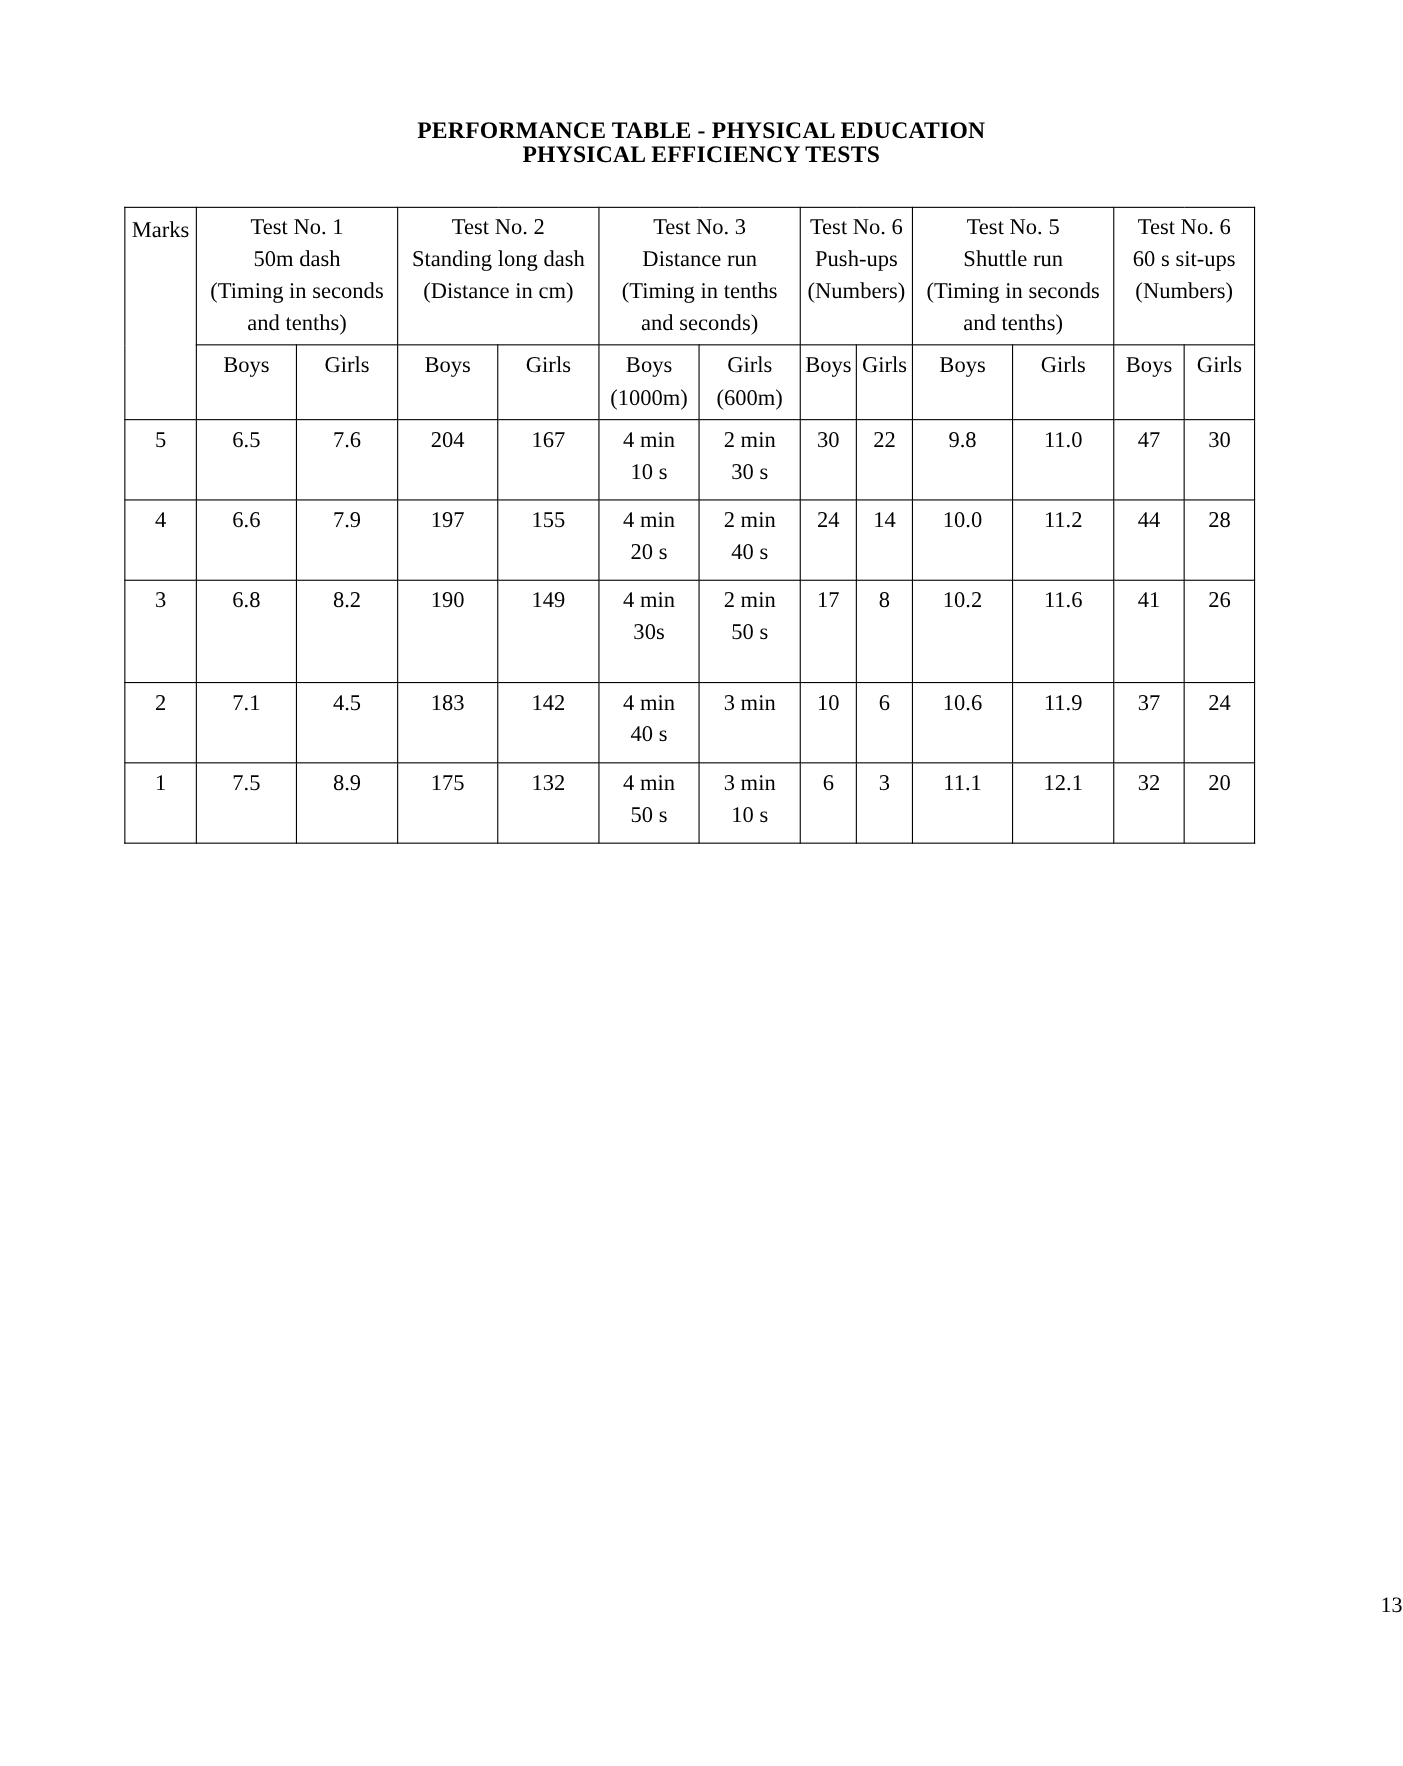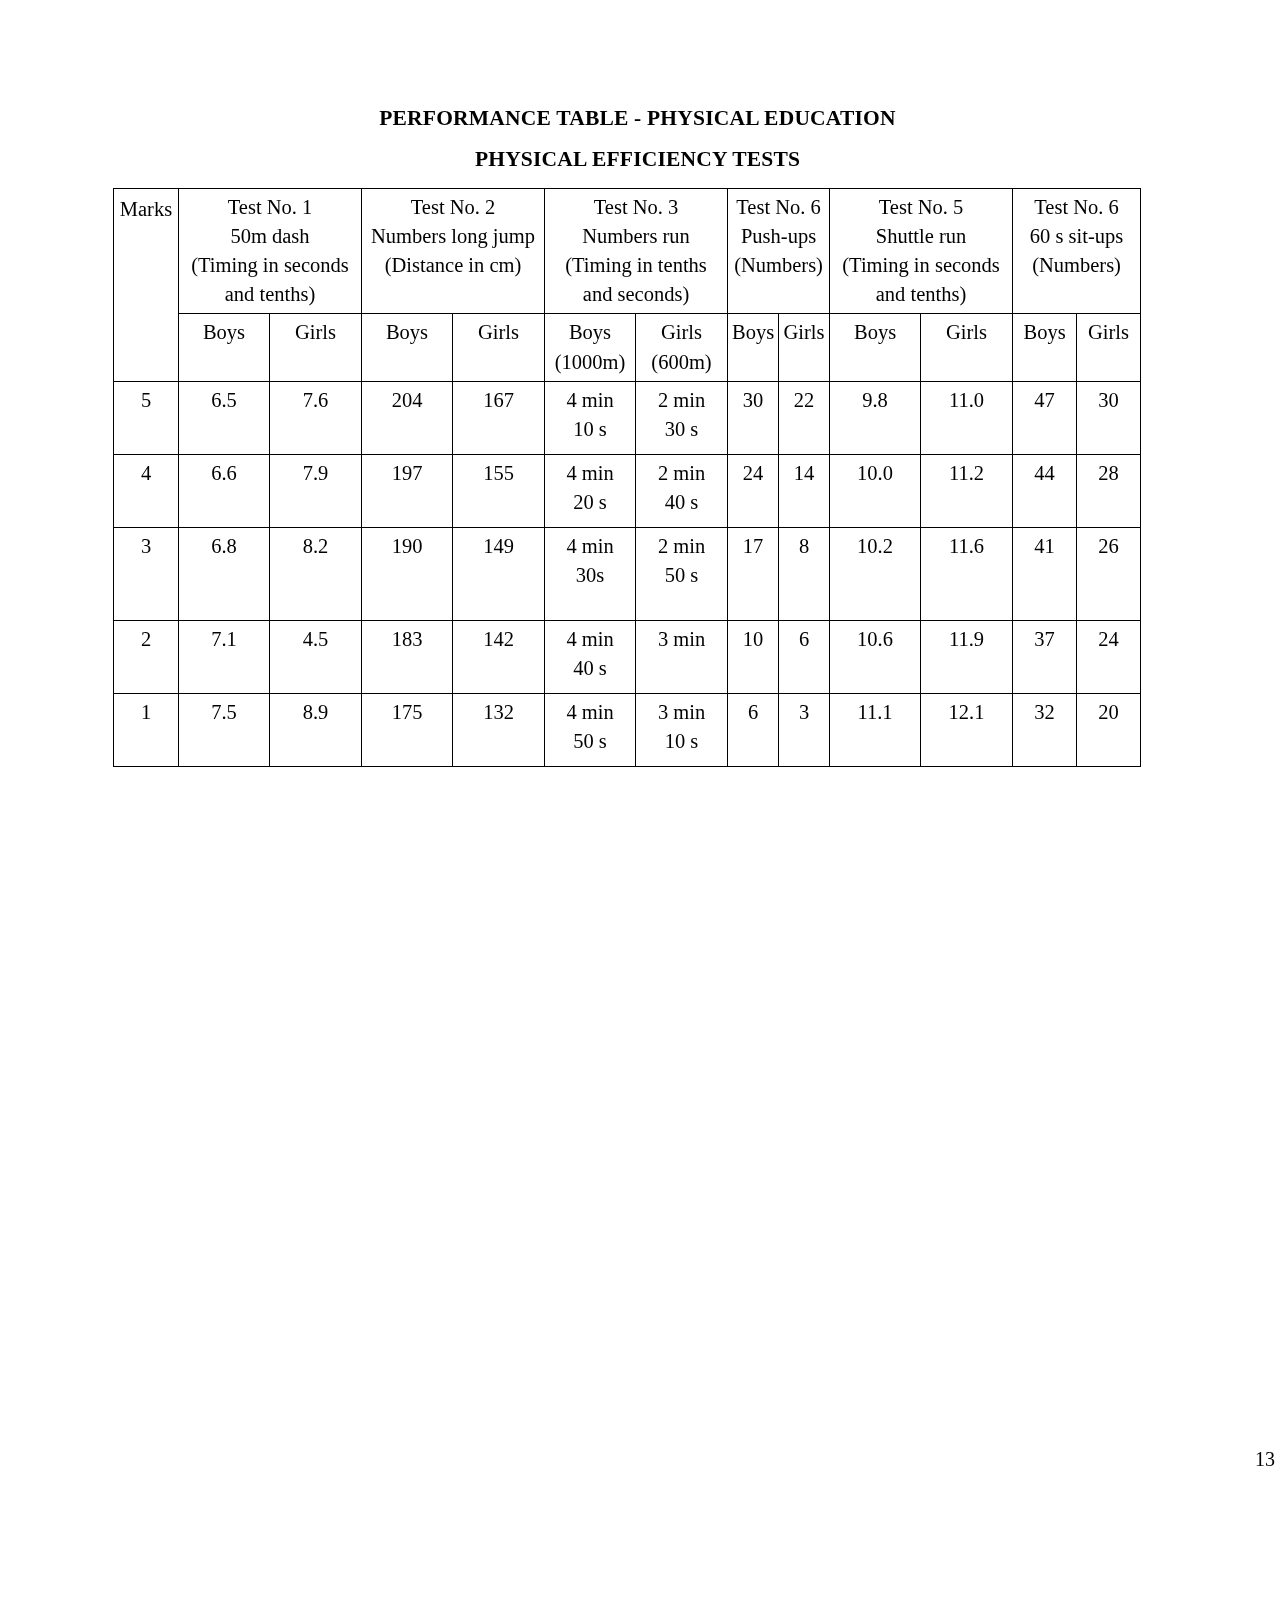--- a/index.html
+++ b/index.html
@@ -23,21 +23,21 @@
   .title-block {
     text-align: center;
     padding-top: 108px;
   }
   .title-main, .title-sub {
     font-weight: bold;
     font-size: 21.5px;
     letter-spacing: 0.2px;
     line-height: 1.0;
   }
-  .title-main { margin-bottom: 19px; }
+  .title-main { }
   .title-sub { margin-bottom: 1px; }
 
   .table-wrap {
     position: absolute;
     left: 113px;
     top: 188px;
     width: 1027px;
   }
   table.perf {
     border-collapse: collapse;
@@ -116,27 +116,27 @@
         <tr class="hdr-top">
           <td class="marks-cell" rowspan="2">Marks</td>
           <td colspan="2">
             <div>Test No. 1</div>
             <div>50m dash</div>
             <div class="nowrap">(Timing in seconds</div>
             <div>and tenths)</div>
           </td>
           <td colspan="2">
             <div>Test No. 2</div>
-            <div class="nowrap">Numbers long jump</div>
+            <div class="nowrap">Standing long dash</div>
             <div class="nowrap">(Distance in cm)</div>
             <div>&nbsp;</div>
           </td>
           <td colspan="2">
             <div>Test No. 3</div>
-            <div>Numbers run</div>
+            <div>Distance run</div>
             <div class="nowrap">(Timing in tenths</div>
             <div>and seconds)</div>
           </td>
           <td colspan="2">
             <div>Test No. 6</div>
             <div>Push-ups</div>
             <div class="nowrap">(Numbers)</div>
             <div>&nbsp;</div>
           </td>
           <td colspan="2">

